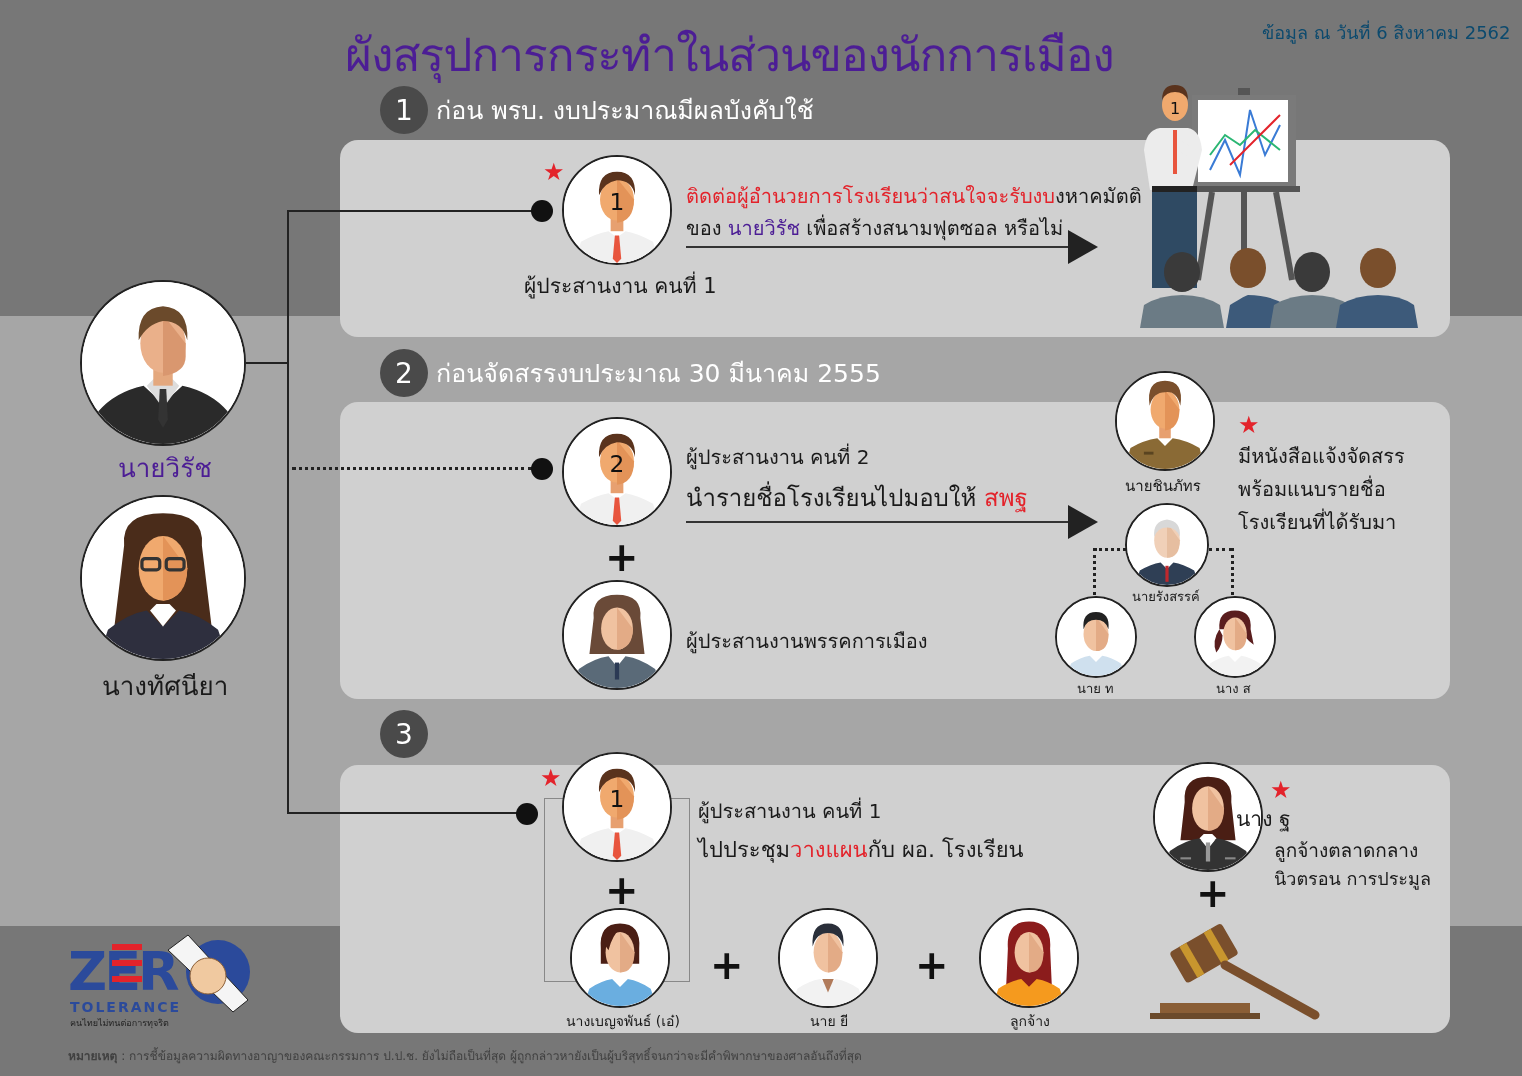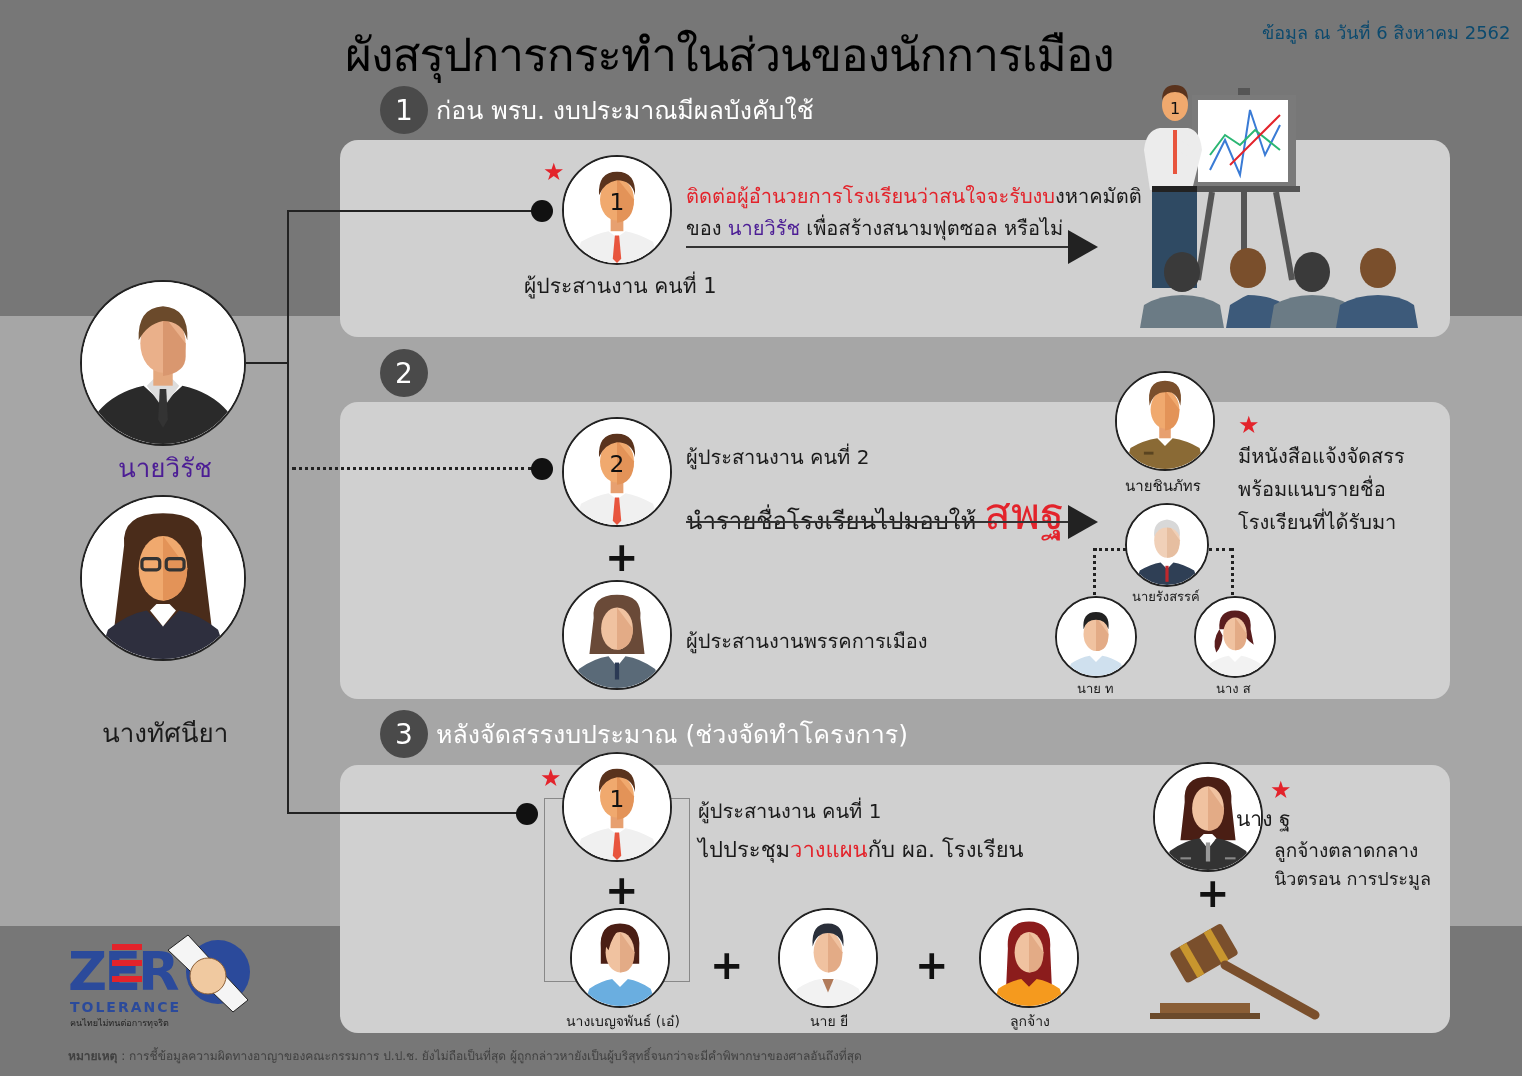--- a/index.html
+++ b/index.html
@@ -1,20 +1,20 @@
 <!DOCTYPE html>
 <html><head>
 <meta charset="utf-8">
 <style>
   html,body{margin:0;padding:0;}
   body{width:1522px;height:1076px;position:relative;overflow:hidden;font-family:"DejaVu Sans",sans-serif;background:#a6a6a6;}
   .band-top{position:absolute;left:0;top:0;width:1522px;height:316px;background:#777777;}
   .band-bottom{position:absolute;left:0;top:926px;width:1522px;height:150px;background:#777777;}
   .abs{position:absolute;}
-  .title{left:345px;top:18px;font-size:46px;color:#000000;letter-spacing:-1px;white-space:nowrap;}
+  .title{left:345px;top:18px;font-size:46px;color:#4c1d95;letter-spacing:-1px;white-space:nowrap;}
   .date{left:1262px;top:18px;font-size:18px;color:#0c4a6e;white-space:nowrap;}
   .panel{position:absolute;background:#d0d0d0;border-radius:18px;}
   .sec-head{position:absolute;display:flex;align-items:center;white-space:nowrap;}
   .sec-num{width:48px;height:48px;border-radius:50%;background:#4a4a4a;color:#fff;font-size:28px;display:flex;align-items:center;justify-content:center;}
   .sec-label{color:#fff;font-size:25px;margin-left:8px;}
   .avatar{position:absolute;border-radius:50%;background:#fff;border:2px solid #222;overflow:hidden;box-sizing:border-box;}
   .avatar svg{width:100%;height:100%;display:block;}
   .txt{position:absolute;white-space:nowrap;color:#1a1a1a;}
   .red{color:#e3232b;}
   .blue{color:#4c1d95;}
@@ -43,24 +43,24 @@
 <div class="panel" style="left:340px;top:140px;width:1110px;height:197px;"></div>
 <div class="panel" style="left:340px;top:402px;width:1110px;height:297px;"></div>
 <div class="panel" style="left:340px;top:765px;width:1110px;height:268px;"></div>
 
 <div class="sec-head" style="left:380px;top:86px;">
   <div class="sec-num">1</div>
   <div class="sec-label">ก่อน พรบ. งบประมาณมีผลบังคับใช้</div>
 </div>
 <div class="sec-head" style="left:380px;top:349px;">
   <div class="sec-num">2</div>
+  <div class="sec-label">ก่อนจัดสรรงบประมาณ 30 มีนาคม 2555</div>
 </div>
 <div class="sec-head" style="left:380px;top:710px;">
   <div class="sec-num">3</div>
-  <div class="sec-label">หลังจัดสรรงบประมาณ (ช่วงจัดทำโครงการ)</div>
 </div>
 
 <div class="avatar" style="left:80px;top:280px;width:166px;height:166px;">
   <svg viewBox="0 0 100 100">
     <rect width="100" height="100" fill="#fff"></rect>
     <path d="M5 100 L10 80 Q20 68 38 64 L50 75 L62 64 Q80 68 90 80 L95 100Z" fill="#2a2a2a"></path>
     <path d="M40 64 L50 78 L60 64 L56 60 L44 60Z" fill="#ddd"></path>
     <path d="M48 66 L52 66 L53 85 L50 90 L47 85Z" fill="#333"></path>
     <rect x="44" y="52" width="12" height="12" fill="#e4a87e"></rect>
     <ellipse cx="50" cy="38" rx="14" ry="18" fill="#eab08a"></ellipse>
@@ -75,21 +75,21 @@
     <rect width="100" height="100" fill="#fff"></rect>
     <path d="M26 30 Q24 10 50 10 Q76 10 74 30 L80 80 L20 80Z" fill="#4a2c1a"></path>
     <path d="M10 100 L16 82 Q28 72 40 70 L50 80 L60 70 Q72 72 84 82 L90 100Z" fill="#2e2f3e"></path>
     <path d="M42 70 L50 80 L58 70 L54 66 L46 66Z" fill="#fff"></path>
     <ellipse cx="50" cy="44" rx="15" ry="20" fill="#f0a96e"></ellipse>
     <path d="M50 24 L65 44 Q65 62 50 64Z" fill="#e39358"></path>
     <rect x="37" y="38" width="11" height="7" rx="2" fill="none" stroke="#333" stroke-width="2"></rect>
     <rect x="52" y="38" width="11" height="7" rx="2" fill="none" stroke="#333" stroke-width="2"></rect>
   </svg>
 </div>
-<div class="txt" style="left:102px;top:665px;font-size:26px;margin-top:47px;">นางทัศนียา</div>
+<div class="txt" style="left:102px;top:665px;font-size:26px;">นางทัศนียา</div>
 
 <div class="vline" style="left:287px;top:210px;height:604px;"></div>
 <div class="hline" style="left:246px;top:362px;width:42px;"></div>
 <div class="hline" style="left:287px;top:210px;width:253px;"></div>
 <div class="hline" style="left:287px;top:812px;width:240px;"></div>
 <div class="dotted-h" style="left:292px;top:467px;width:240px;"></div>
 <div class="dot" style="left:531px;top:200px;"></div>
 <div class="dot" style="left:531px;top:458px;"></div>
 <div class="dot" style="left:516px;top:803px;"></div>
 
@@ -156,21 +156,21 @@
     <path d="M48 74 L52 74 L54 96 L50 100 L46 96Z" fill="#e8553e"></path>
     <rect x="44" y="56" width="12" height="14" fill="#e7a070"></rect>
     <ellipse cx="50" cy="40" rx="16" ry="20" fill="#f0a96e"></ellipse>
     <path d="M50 20 L66 40 Q66 60 50 62Z" fill="#e39358"></path>
     <path d="M33 36 Q32 14 50 14 Q68 14 67 36 Q64 22 50 22 Q38 24 33 36Z" fill="#5a331d"></path>
     <text x="50" y="50" font-size="22" text-anchor="middle" fill="#111" font-family="DejaVu Sans, sans-serif">2</text>
   </svg>
 </div>
 <div class="txt" style="left:686px;top:441px;font-size:20px;">ผู้ประสานงาน คนที่ 2</div>
 <div class="txt" style="left:686px;top:478px;font-size:24px;">
-  <span>นำรายชื่อโรงเรียนไปมอบให้ </span><span class="red" style="font-size:44px;margin-top:48px;">สพฐ</span>
+  <span>นำรายชื่อโรงเรียนไปมอบให้ </span><span class="red" style="font-size:24px;margin-top:48px;">สพฐ</span>
 </div>
 <div class="arrow-line" style="left:686px;top:521px;width:385px;"></div>
 <div class="arrow-head" style="left:1068px;top:505px;"></div>
 <div class="plus" style="left:605px;top:537px;">+</div>
 <div class="avatar" style="left:562px;top:580px;width:110px;height:110px;">
   <svg viewBox="0 0 100 100">
     <rect width="100" height="100" fill="#fff"></rect>
     <path d="M28 34 Q26 12 50 12 Q74 12 72 34 L76 68 L24 68Z" fill="#6a4a38"></path>
     <path d="M8 100 L14 82 Q28 72 42 70 L50 80 L58 70 Q72 72 86 82 L92 100Z" fill="#5a6a78"></path>
     <path d="M44 70 L50 80 L56 70Z" fill="#fff"></path>

